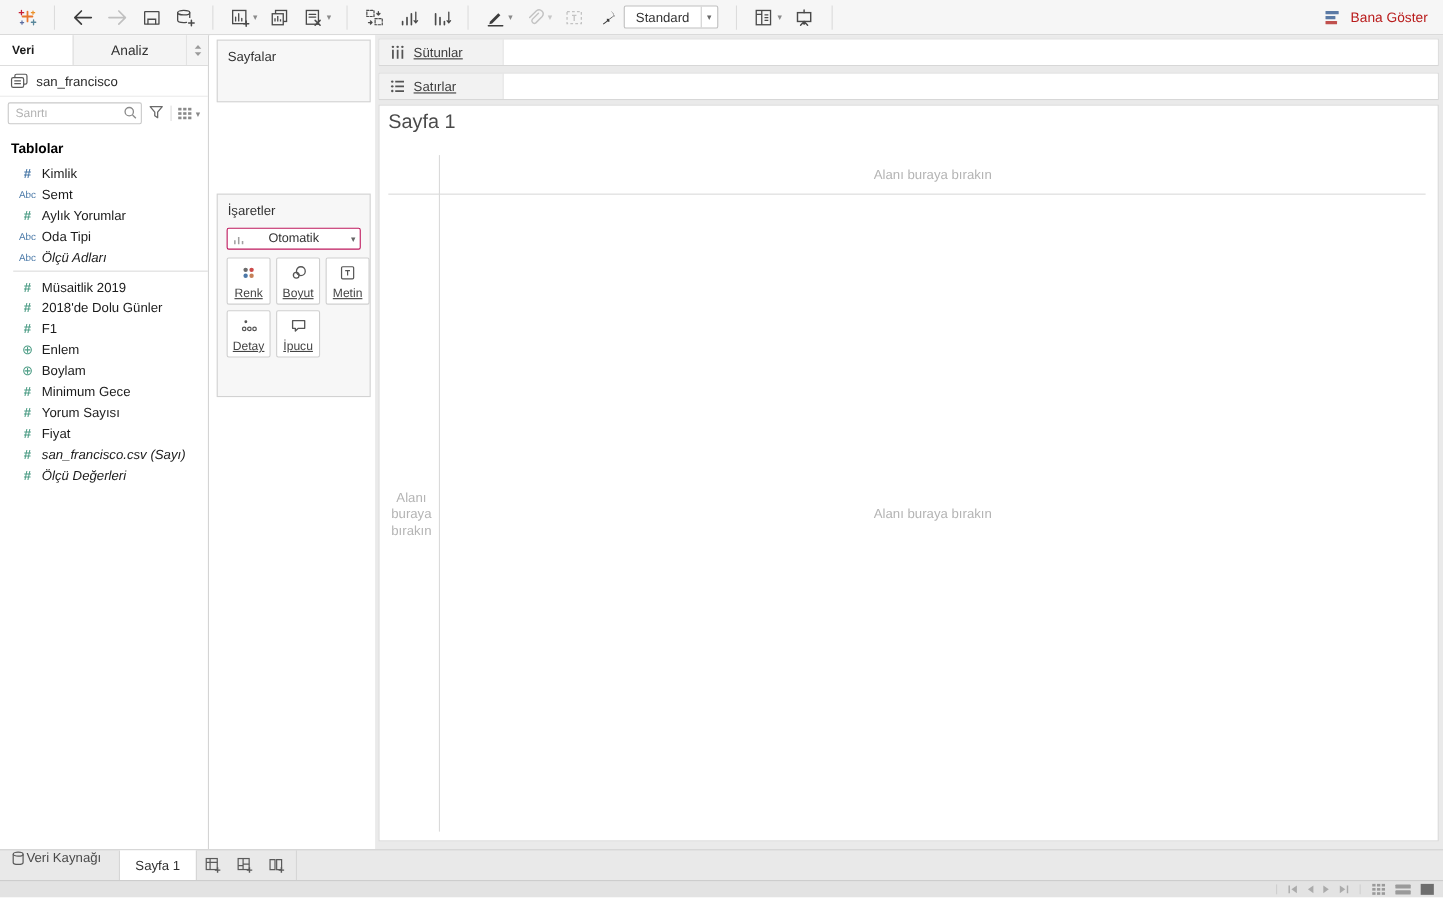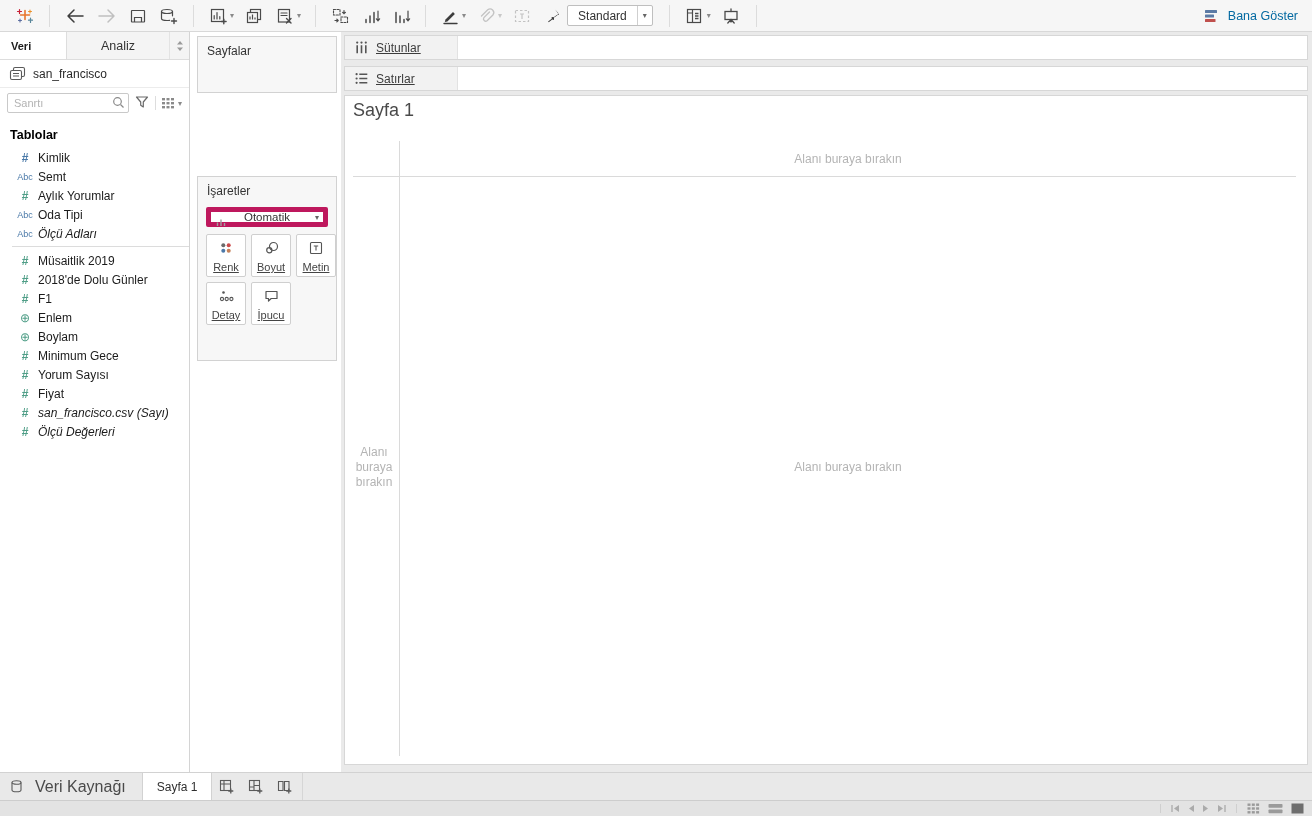--- a/index.html
+++ b/index.html
@@ -10,21 +10,21 @@
   
   .toolbar { position:absolute; top:0; left:0; right:0; height:32px; background:#f6f6f6; border-bottom:1px solid #d8d8d8; display:flex; align-items:center; padding:0 10px; }
   .tb-sep { width:1px; height:22px; background:#dcdcdc; margin:0 9px; flex:none; }
   .tb-btn { display:flex; align-items:center; justify-content:center; height:26px; padding:0 5px; flex:none; cursor:default; }
   .tb-caret { font-size:8px; color:#8a8a8a; margin-left:2px; }
   .tb-caret.dis { color:#c8c8c8; }
   .tb-select { display:flex; align-items:center; height:21px; background:#fff; border:1px solid #bfbfbf; border-radius:2px; flex:none; }
   .tb-select .lbl { padding:0 10px; font-size:12px; color:#333; min-width:62px; }
   .tb-select .car { border-left:1px solid #cfcfcf; padding:0 5px; font-size:8px; color:#666; align-self:stretch; display:flex; align-items:center; }
   .tb-right { margin-left:auto; display:flex; align-items:center; gap:7px; padding-right:4px; }
-  .tb-right .lbl { font-size:12.5px; color:#0369a1; }
+  .tb-right .lbl { font-size:12.5px; color:#b91c1c; }
 
   
   .datapane { position:absolute; top:32px; left:0; width:190px; bottom:44px; background:#fff; border-right:1px solid #d4d4d4; }
   .tabsrow { height:28px; display:flex; border-bottom:1px solid #ddd; align-items:stretch; }
   .tab-veri { width:66px; display:flex; align-items:center; padding-left:11px; font-weight:bold; font-size:11px; background:#fff; }
   .tab-analiz { flex:1; display:flex; align-items:center; justify-content:center; font-size:12.5px; color:#333; background:#f4f4f4; border-left:1px solid #ddd; }
   .tab-updown { width:20px; display:flex; align-items:center; justify-content:center; background:#f4f4f4; border-left:1px solid #e3e3e3; }
   .dsrow { height:28px; display:flex; align-items:center; gap:7px; padding-left:9px; border-bottom:1px solid #ececec; font-size:12px; color:#2a2a2a; }
   .searchrow { height:30px; display:flex; align-items:center; padding:0 7px; gap:5px; }
   .searchbox { position:relative; flex:1; }
@@ -42,21 +42,21 @@
   .italic { font-style:italic; }
   .field-sep { border-top:1px solid #dcdcdc; margin:3px 0 4px 12px; }
 
   
   .cardscol { position:absolute; top:32px; left:191px; width:150px; bottom:44px; background:#fff; }
   .card { position:absolute; left:6px; right:4px; border:1px solid #d2d2d2; background:#f7f7f7; }
   .card-pages { top:4px; height:57px; }
   .card-filters { top:65px; height:74px; }
   .card-marks { top:144px; height:185px; }
   .card-label { font-size:12px; color:#333; padding:7px 0 0 9px; }
-  .marks-dd { position:relative; margin:9px 8px 0 8px; height:20px; background:#fff; border:5px solid #be185d; border-radius:2px; display:flex; align-items:center; justify-content:center; font-size:11.5px; color:#333; }
+  .marks-dd { position:relative; margin:9px 8px 0 8px; height:20px; background:#fff; border:1px solid #be185d; border-radius:2px; display:flex; align-items:center; justify-content:center; font-size:11.5px; color:#333; }
   .marks-dd .mt-icon { position:absolute; left:5px; top:5px; }
   .marks-dd .car { position:absolute; right:4px; font-size:8px; color:#666; }
   .marks-grid { display:grid; grid-template-columns:repeat(3,40px); gap:5px; margin:7px 0 0 8px; }
   .mark-btn { height:43px; background:#fff; border:1px solid #cfcfcf; border-radius:2px; display:flex; flex-direction:column; align-items:center; justify-content:space-between; padding:5px 0 3px 0; font-size:11px; color:#444; cursor:default;text-decoration:underline; }
 
   
   .viewarea { position:absolute; top:32px; left:341px; right:0; bottom:44px; background:#eaeaea; }
   .shelf { position:absolute; left:3px; right:4px; height:25px; background:#fff; border:1px solid #d7d7d7; display:flex; }
   .shelf-cols { top:3px; }
   .shelf-rows { top:34px; }
@@ -67,21 +67,21 @@
   .sheet-title { position:absolute; left:8px; top:4px; font-size:18px; color:#4a4a4a; }
   .vline { position:absolute; left:54px; top:45px; width:1px; height:615px; background:#dadada; }
   .hline { position:absolute; left:8px; right:11px; top:80px; height:1px; background:#dadada; }
   .drop-hint { color:#b4b4b4; font-size:12px; }
   .drop-top { position:absolute; left:55px; right:11px; top:56px; text-align:center; }
   .drop-left { position:absolute; left:5px; width:48px; top:349px; text-align:center; line-height:15px; }
   .drop-main { position:absolute; left:55px; right:11px; top:364px; text-align:center; }
 
   
   .tabbar { position:absolute; left:0; right:0; bottom:16px; height:28px; background:#e9e9e9; border-top:1px solid #d2d2d2; display:flex; align-items:stretch; }
-  .ds-tab { display:flex; align-items:center; gap:12px; padding:0 16px 0 10px; font-size:16px; color:#4a4a4a; cursor:default; }
+  .ds-tab { display:flex; gap:1px; padding:0 16px 0 10px; font-size:12px; color:#4a4a4a; cursor:default; }
   .sheet-tab { background:#fff; border-left:1px solid #d2d2d2; border-right:1px solid #d2d2d2; padding:0 14px; display:flex; align-items:center; font-size:12px; color:#2f2f2f; cursor:default; }
   .newtab-btn { width:29px; display:flex; align-items:center; justify-content:center; cursor:default; }
   .tab-group-end { width:1px; background:#d6d6d6; margin-left:3px; }
 
   .statusbar { position:absolute; left:0; right:0; bottom:0; height:16px; background:#e3e3e3; border-top:1px solid #cdcdcd; display:flex; align-items:center; }
   .status-right { margin-left:auto; display:flex; align-items:center; gap:4px; padding-right:6px; }
   .nav-group { display:flex; align-items:center; gap:3px; border-left:1px solid #cfcfcf; border-right:1px solid #cfcfcf; padding:0 7px; margin-right:4px; }
   .view-btn { display:flex; align-items:center; justify-content:center; padding:0 2px; }
 </style>
 </head>

